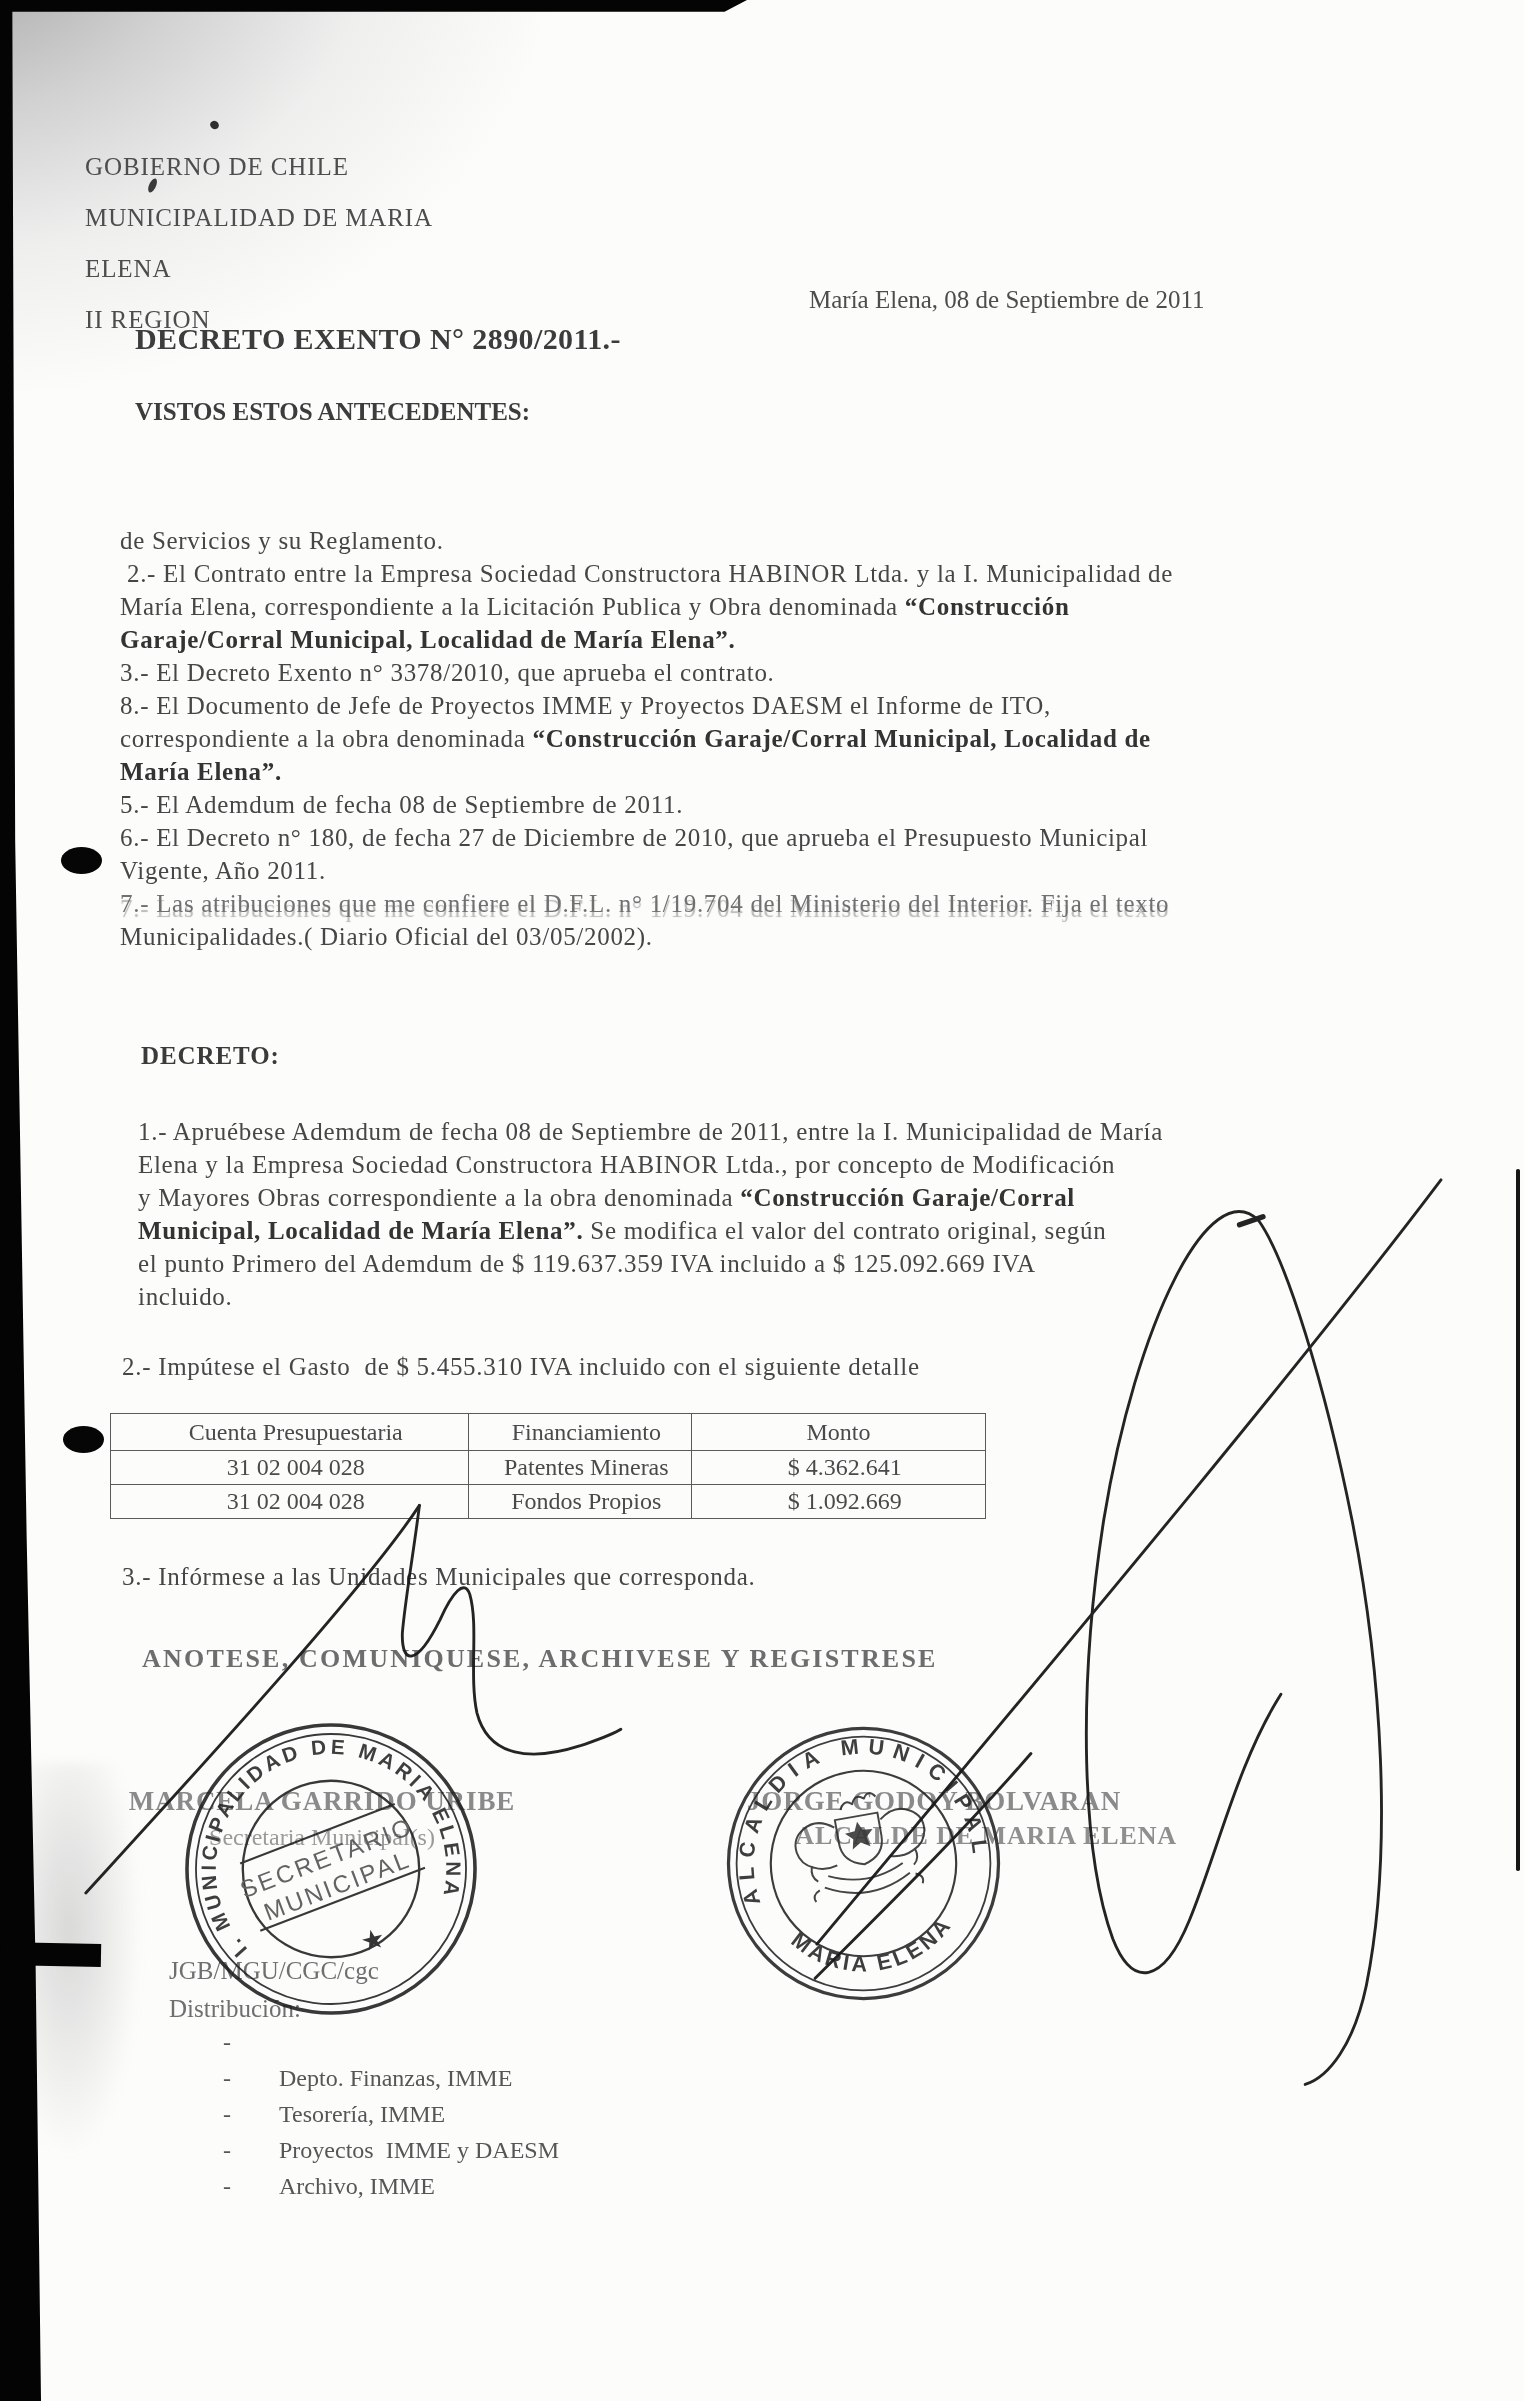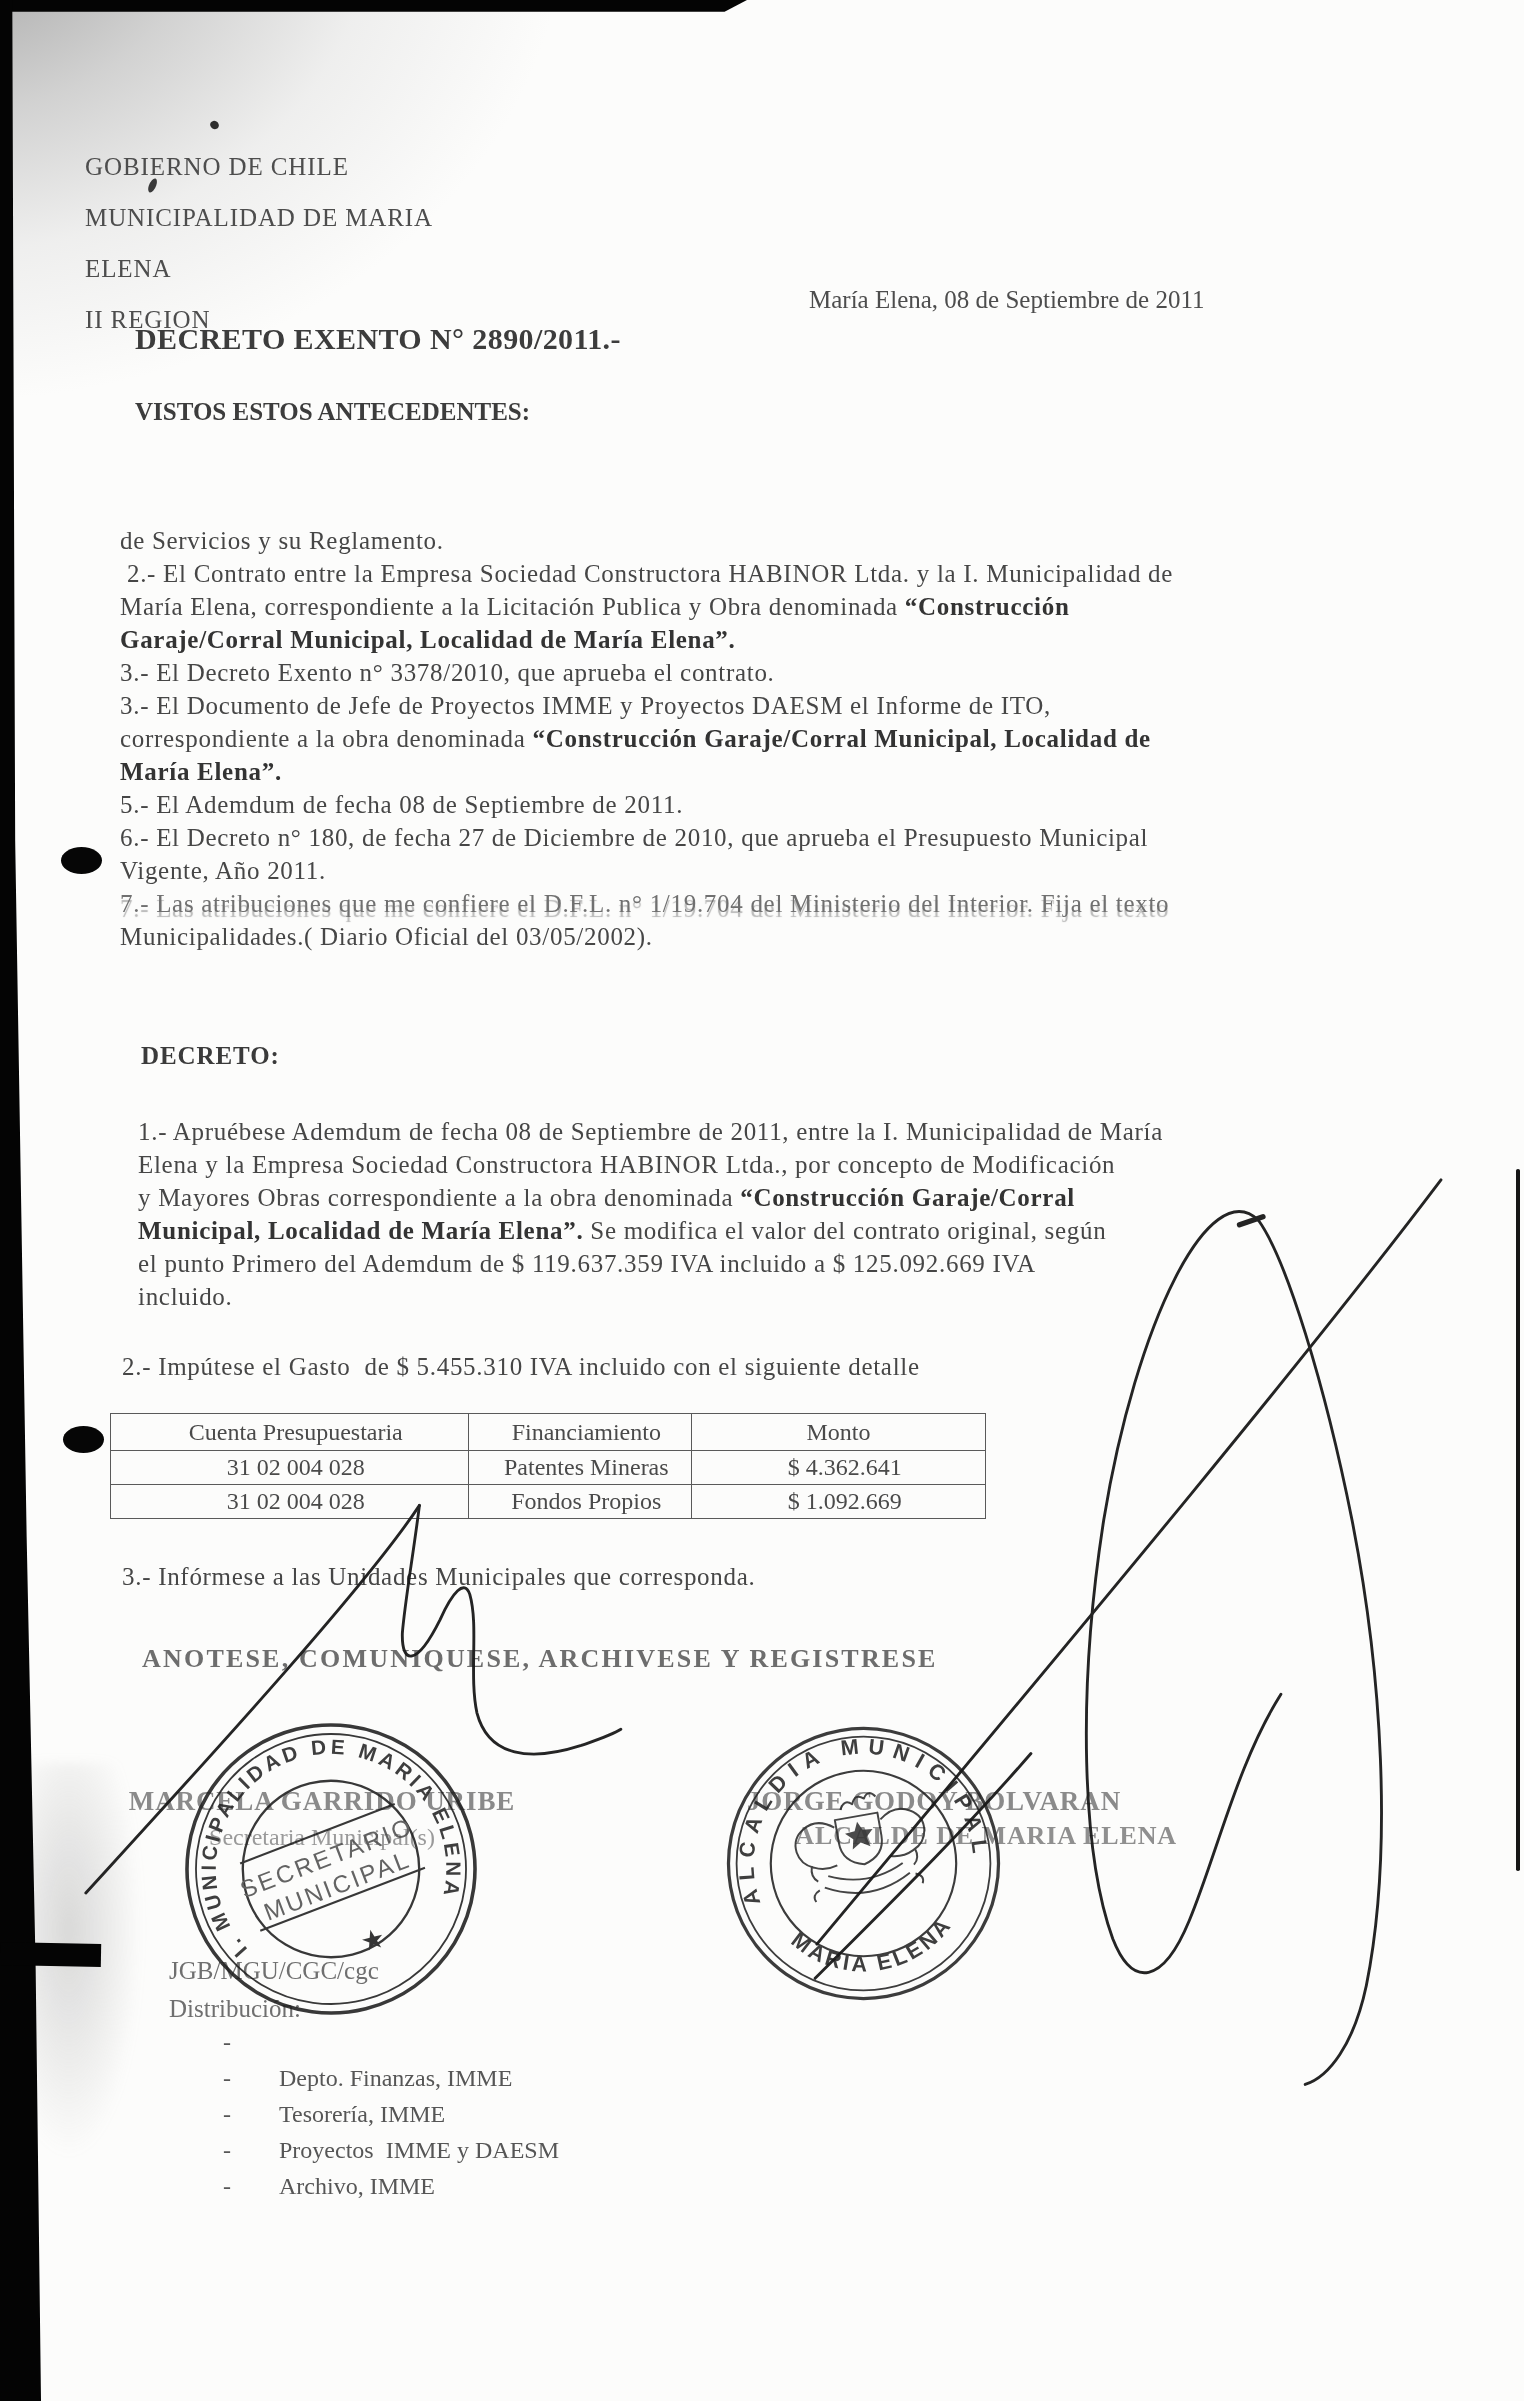--- a/index.html
+++ b/index.html
@@ -84,21 +84,21 @@
   <div class="place-date">María Elena, 08 de Septiembre de 2011</div>
   <div class="decree-title">DECRETO EXENTO N° 2890/2011.-</div>
   <div class="vistos">VISTOS ESTOS ANTECEDENTES:</div>
 
   <div class="antecedentes">
       <div class="tl"><span>de Servicios y su Reglamento.</span></div>
       <div class="tl"><span> 2.- El Contrato entre la Empresa Sociedad Constructora HABINOR Ltda. y la I. Municipalidad de</span></div>
       <div class="tl"><span>María Elena, correspondiente a la Licitación Publica y Obra denominada </span><span class="b">“Construcción</span></div>
       <div class="tl"><span class="b">Garaje/Corral Municipal, Localidad de María Elena”.</span></div>
       <div class="tl"><span>3.- El Decreto Exento n° 3378/2010, que aprueba el contrato.</span></div>
-      <div class="tl"><span>3.- El Documento de Jefe de Proyectos IMME y Proyectos DAESM el Informe de ITO,</span></div>
+      <div class="tl"><span>8.- El Documento de Jefe de Proyectos IMME y Proyectos DAESM el Informe de ITO,</span></div>
       <div class="tl"><span>correspondiente a la obra denominada </span><span class="b">“Construcción Garaje/Corral Municipal, Localidad de</span></div>
       <div class="tl"><span class="b">María Elena”.</span></div>
       <div class="tl"><span>5.- El Ademdum de fecha 08 de Septiembre de 2011.</span></div>
       <div class="tl"><span>6.- El Decreto n° 180, de fecha 27 de Diciembre de 2010, que aprueba el Presupuesto Municipal</span></div>
       <div class="tl"><span>Vigente, Año 2011.</span></div>
       <div class="tl"><span class="ghost">7.- Las atribuciones que me confiere el D.F.L. n° 1/19.704 del Ministerio del Interior. Fija el texto</span></div>
       <div class="tl"><span>Municipalidades.( Diario Oficial del 03/05/2002).</span></div>
     </div>
 
   <div class="decreto-heading">DECRETO:</div>

